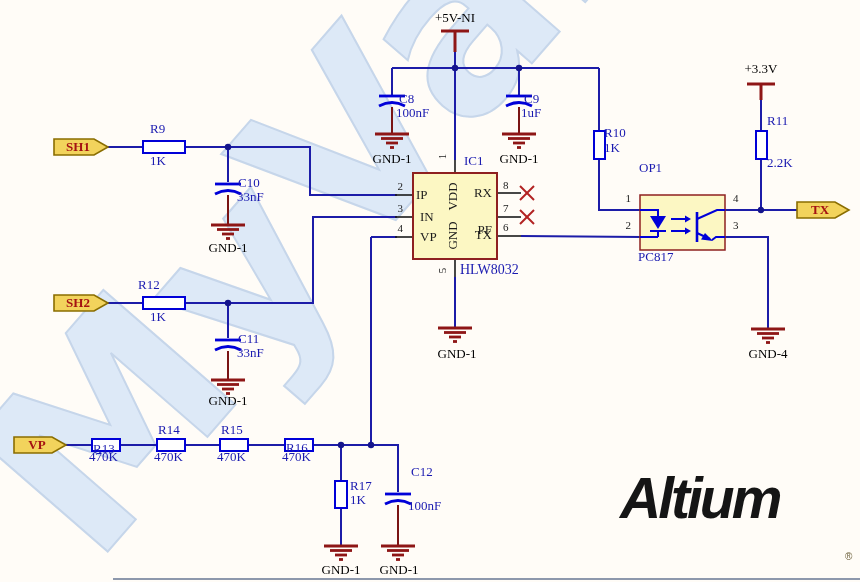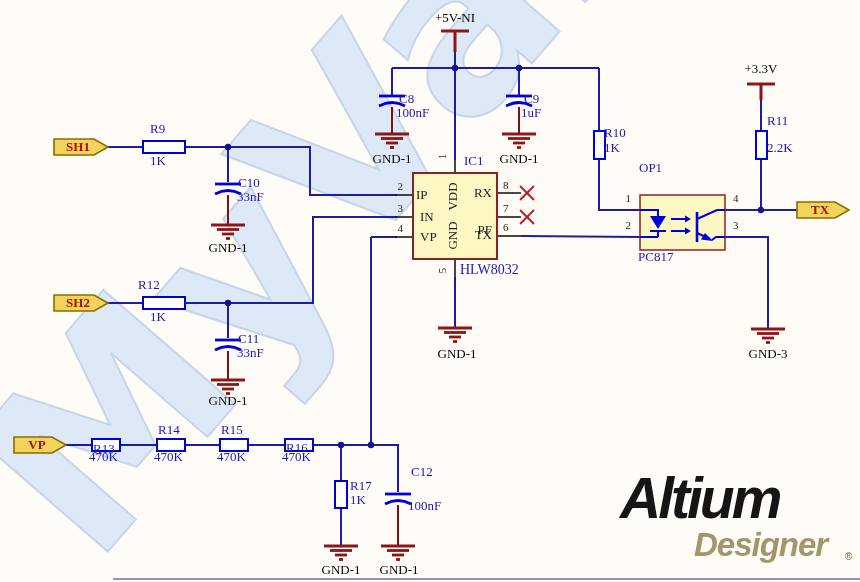--- a/index.html
+++ b/index.html
@@ -206,21 +206,21 @@
 
   <div class="t red ctr" style="left:455px;top:11px">+5V-NI</div>
   <div class="t red ctr" style="left:761px;top:62px">+3.3V</div>
   <div class="t red ctr" style="left:392px;top:152px">GND-1</div>
   <div class="t red ctr" style="left:519px;top:152px">GND-1</div>
   <div class="t red ctr" style="left:228px;top:241px">GND-1</div>
   <div class="t red ctr" style="left:228px;top:394px">GND-1</div>
   <div class="t red ctr" style="left:457px;top:347px">GND-1</div>
   <div class="t red ctr" style="left:341px;top:563px">GND-1</div>
   <div class="t red ctr" style="left:399px;top:563px">GND-1</div>
-  <div class="t red ctr" style="left:768px;top:347px">GND-3</div>
+  <div class="t red ctr" style="left:768px;top:347px">GND-4</div>
 
   <div class="t port ctr" style="left:78px;top:140px">SH1</div>
   <div class="t port ctr" style="left:78px;top:296px">SH2</div>
   <div class="t port ctr" style="left:37px;top:438px">VP</div>
   <div class="t port ctr" style="left:820px;top:203px">TX</div>
 
   <div class="t" style="left:464px;top:154px">IC1</div>
   <div class="t" style="left:460px;top:263px;font-size:14px">HLW8032</div>
   <div class="t blk" style="left:416px;top:188px">IP</div>
   <div class="t blk" style="left:420px;top:210px">IN</div>
@@ -244,21 +244,21 @@
   <div class="t pn" style="left:617px;top:193px"><span class="ra2">1</span></div>
   <div class="t pn" style="left:617px;top:220px"><span class="ra2">2</span></div>
   <div class="t pn" style="left:733px;top:193px">4</div>
   <div class="t pn" style="left:733px;top:220px">3</div>
 
   <div class="t" style="left:150px;top:122px">R9</div>
   <div class="t" style="left:150px;top:154px">1K</div>
   <div class="t" style="left:604px;top:126px">R10</div>
   <div class="t" style="left:604px;top:141px">1K</div>
   <div class="t" style="left:767px;top:114px">R11</div>
-  <div class="t" style="left:767px;top:141px">2.2K</div>
+  <div class="t" style="left:767px;top:156px">2.2K</div>
   <div class="t" style="left:138px;top:278px">R12</div>
   <div class="t" style="left:150px;top:310px">1K</div>
   <div class="t" style="left:93px;top:442px">R13</div>
   <div class="t" style="left:89px;top:450px">470K</div>
   <div class="t" style="left:158px;top:423px">R14</div>
   <div class="t" style="left:154px;top:450px">470K</div>
   <div class="t" style="left:221px;top:423px">R15</div>
   <div class="t" style="left:217px;top:450px">470K</div>
   <div class="t" style="left:286px;top:441px">R16</div>
   <div class="t" style="left:282px;top:450px">470K</div>
@@ -270,17 +270,16 @@
   <div class="t" style="left:524px;top:92px">C9</div>
   <div class="t" style="left:521px;top:106px">1uF</div>
   <div class="t" style="left:238px;top:176px">C10</div>
   <div class="t" style="left:237px;top:190px">33nF</div>
   <div class="t" style="left:238px;top:332px">C11</div>
   <div class="t" style="left:237px;top:346px">33nF</div>
   <div class="t" style="left:411px;top:465px">C12</div>
   <div class="t" style="left:408px;top:499px">100nF</div>
 
   <div class="logo-a">Altium</div>
-  <div class="logo-d">Designer</div>
   <div class="logo-r">®</div>
 
   <div class="sheetline"></div>
 </div>
 
 </body></html>

